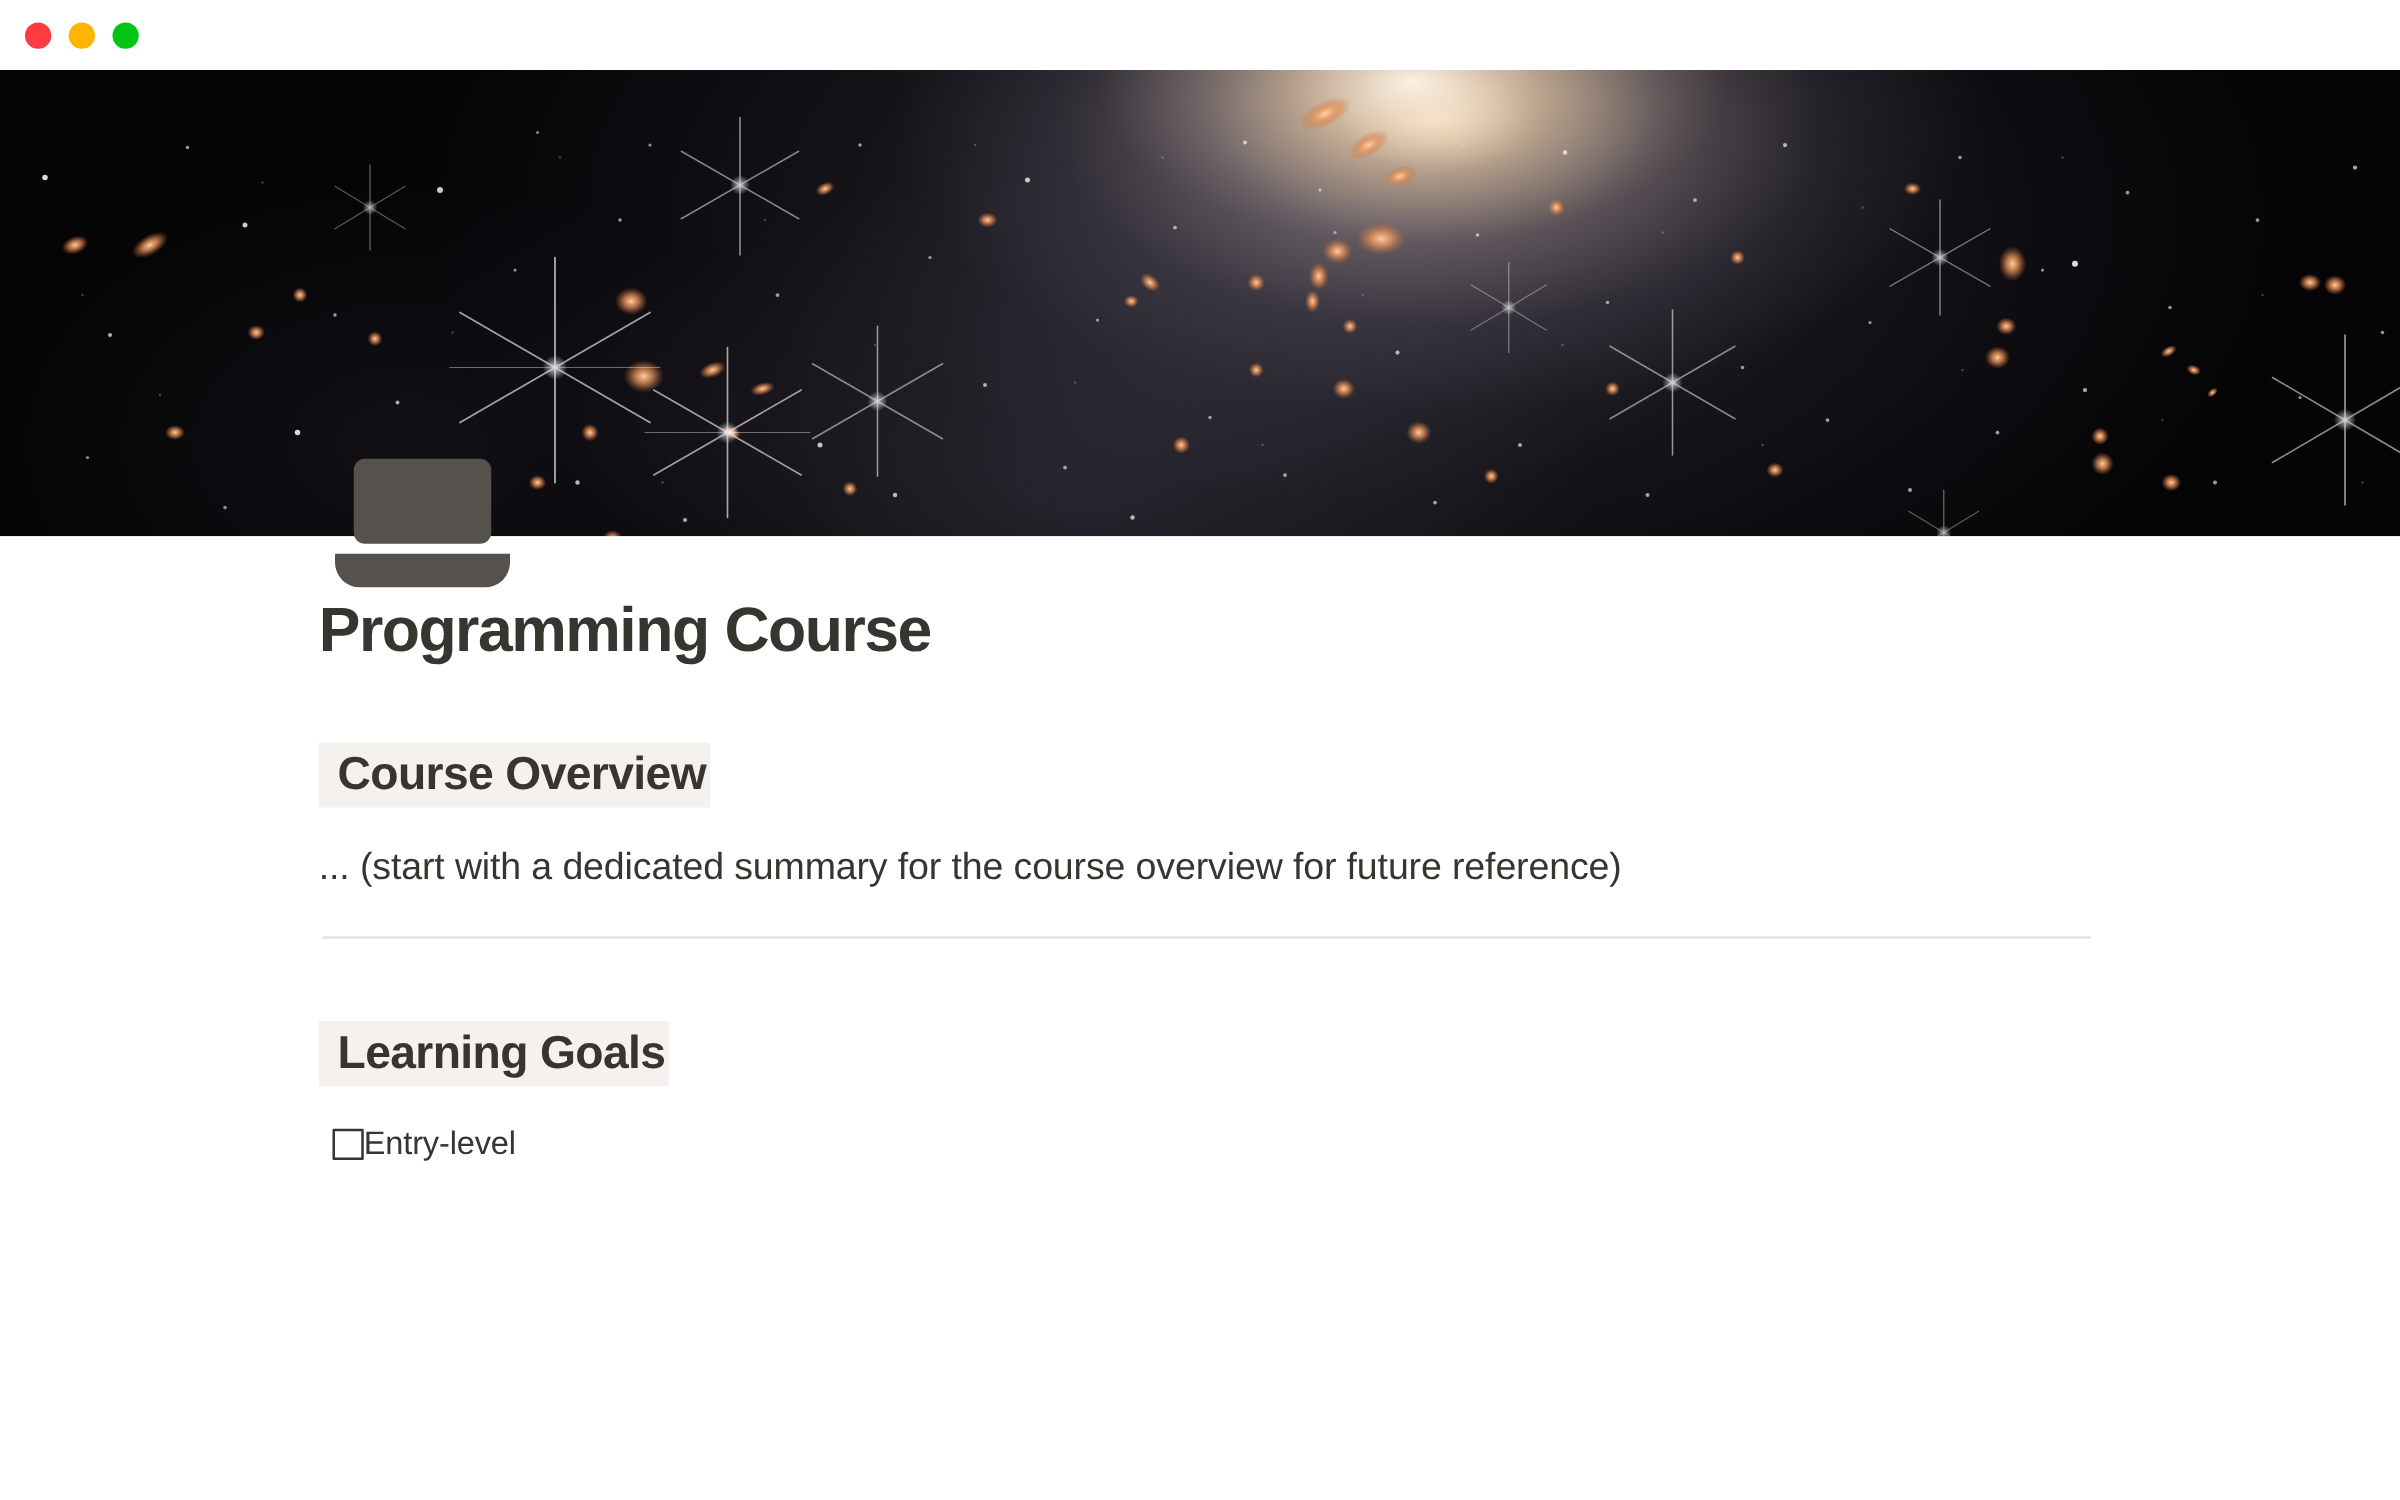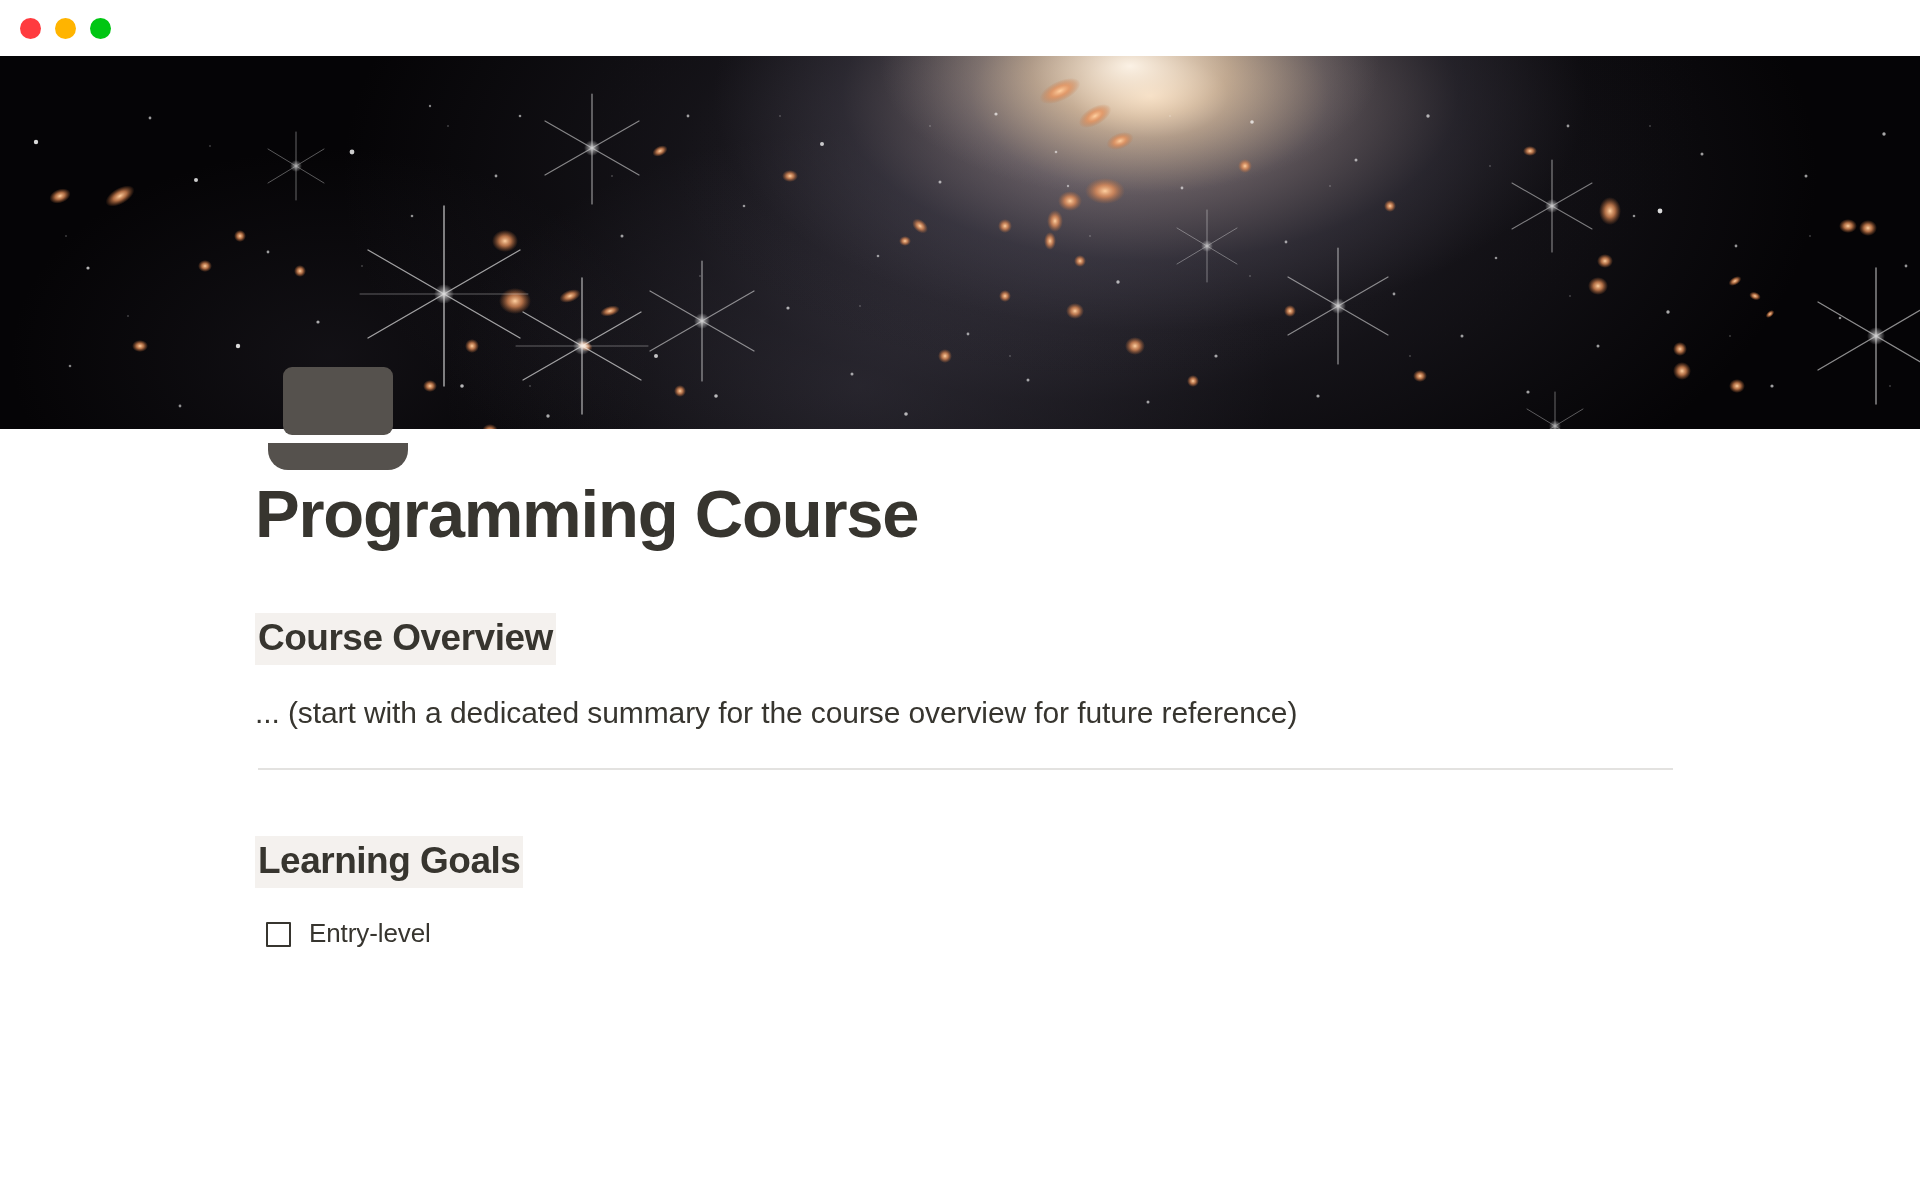--- a/index.html
+++ b/index.html
@@ -86,38 +86,38 @@
   .doc-inner {
     position: relative;
     margin-left: 255px;
     width: 1420px;
     padding-top: 0;
   }
 
   .page-title {
     margin: 0;
     padding-top: 47px;
-    font-size: 67px;
+    font-size: 50px;
     line-height: 1.12;
     font-weight: bold;
     letter-spacing: -1.2px;
     color: #37352f;
     font-family: "Liberation Sans", sans-serif;
   }
 
   .h2 {
     display: inline-block;
     margin: 0;
     font-size: 37px;
     line-height: 1.25;
     font-weight: bold;
     letter-spacing: -0.5px;
     color: #37352f;
     background: #f4f1ee;
-    padding: 2px 3px 4px 3px;
+    padding: 2px 3px 4px 15px;
   }
   .sec-overview { margin-top: 62px; }
   .sec-goals { margin-top: 66px; }
 
   .body-text {
     margin: 0;
     padding-top: 26px;
     font-size: 30px;
     line-height: 1.45;
     color: #37352f;
@@ -136,21 +136,20 @@
     margin: 0;
     padding: 0;
     list-style: none;
     padding-top: 20px;
   }
   .todo-item {
     display: flex;
     align-items: center;
     height: 52px;
     padding-left: 11px;
-    gap: 18px;
   }
   .checkbox {
     width: 25px; height: 25px;
     border: 2.5px solid #37352f;
     border-radius: 1px;
     background: transparent;
     flex: 0 0 auto;
   }
   .todo-label {
     font-size: 26px;

